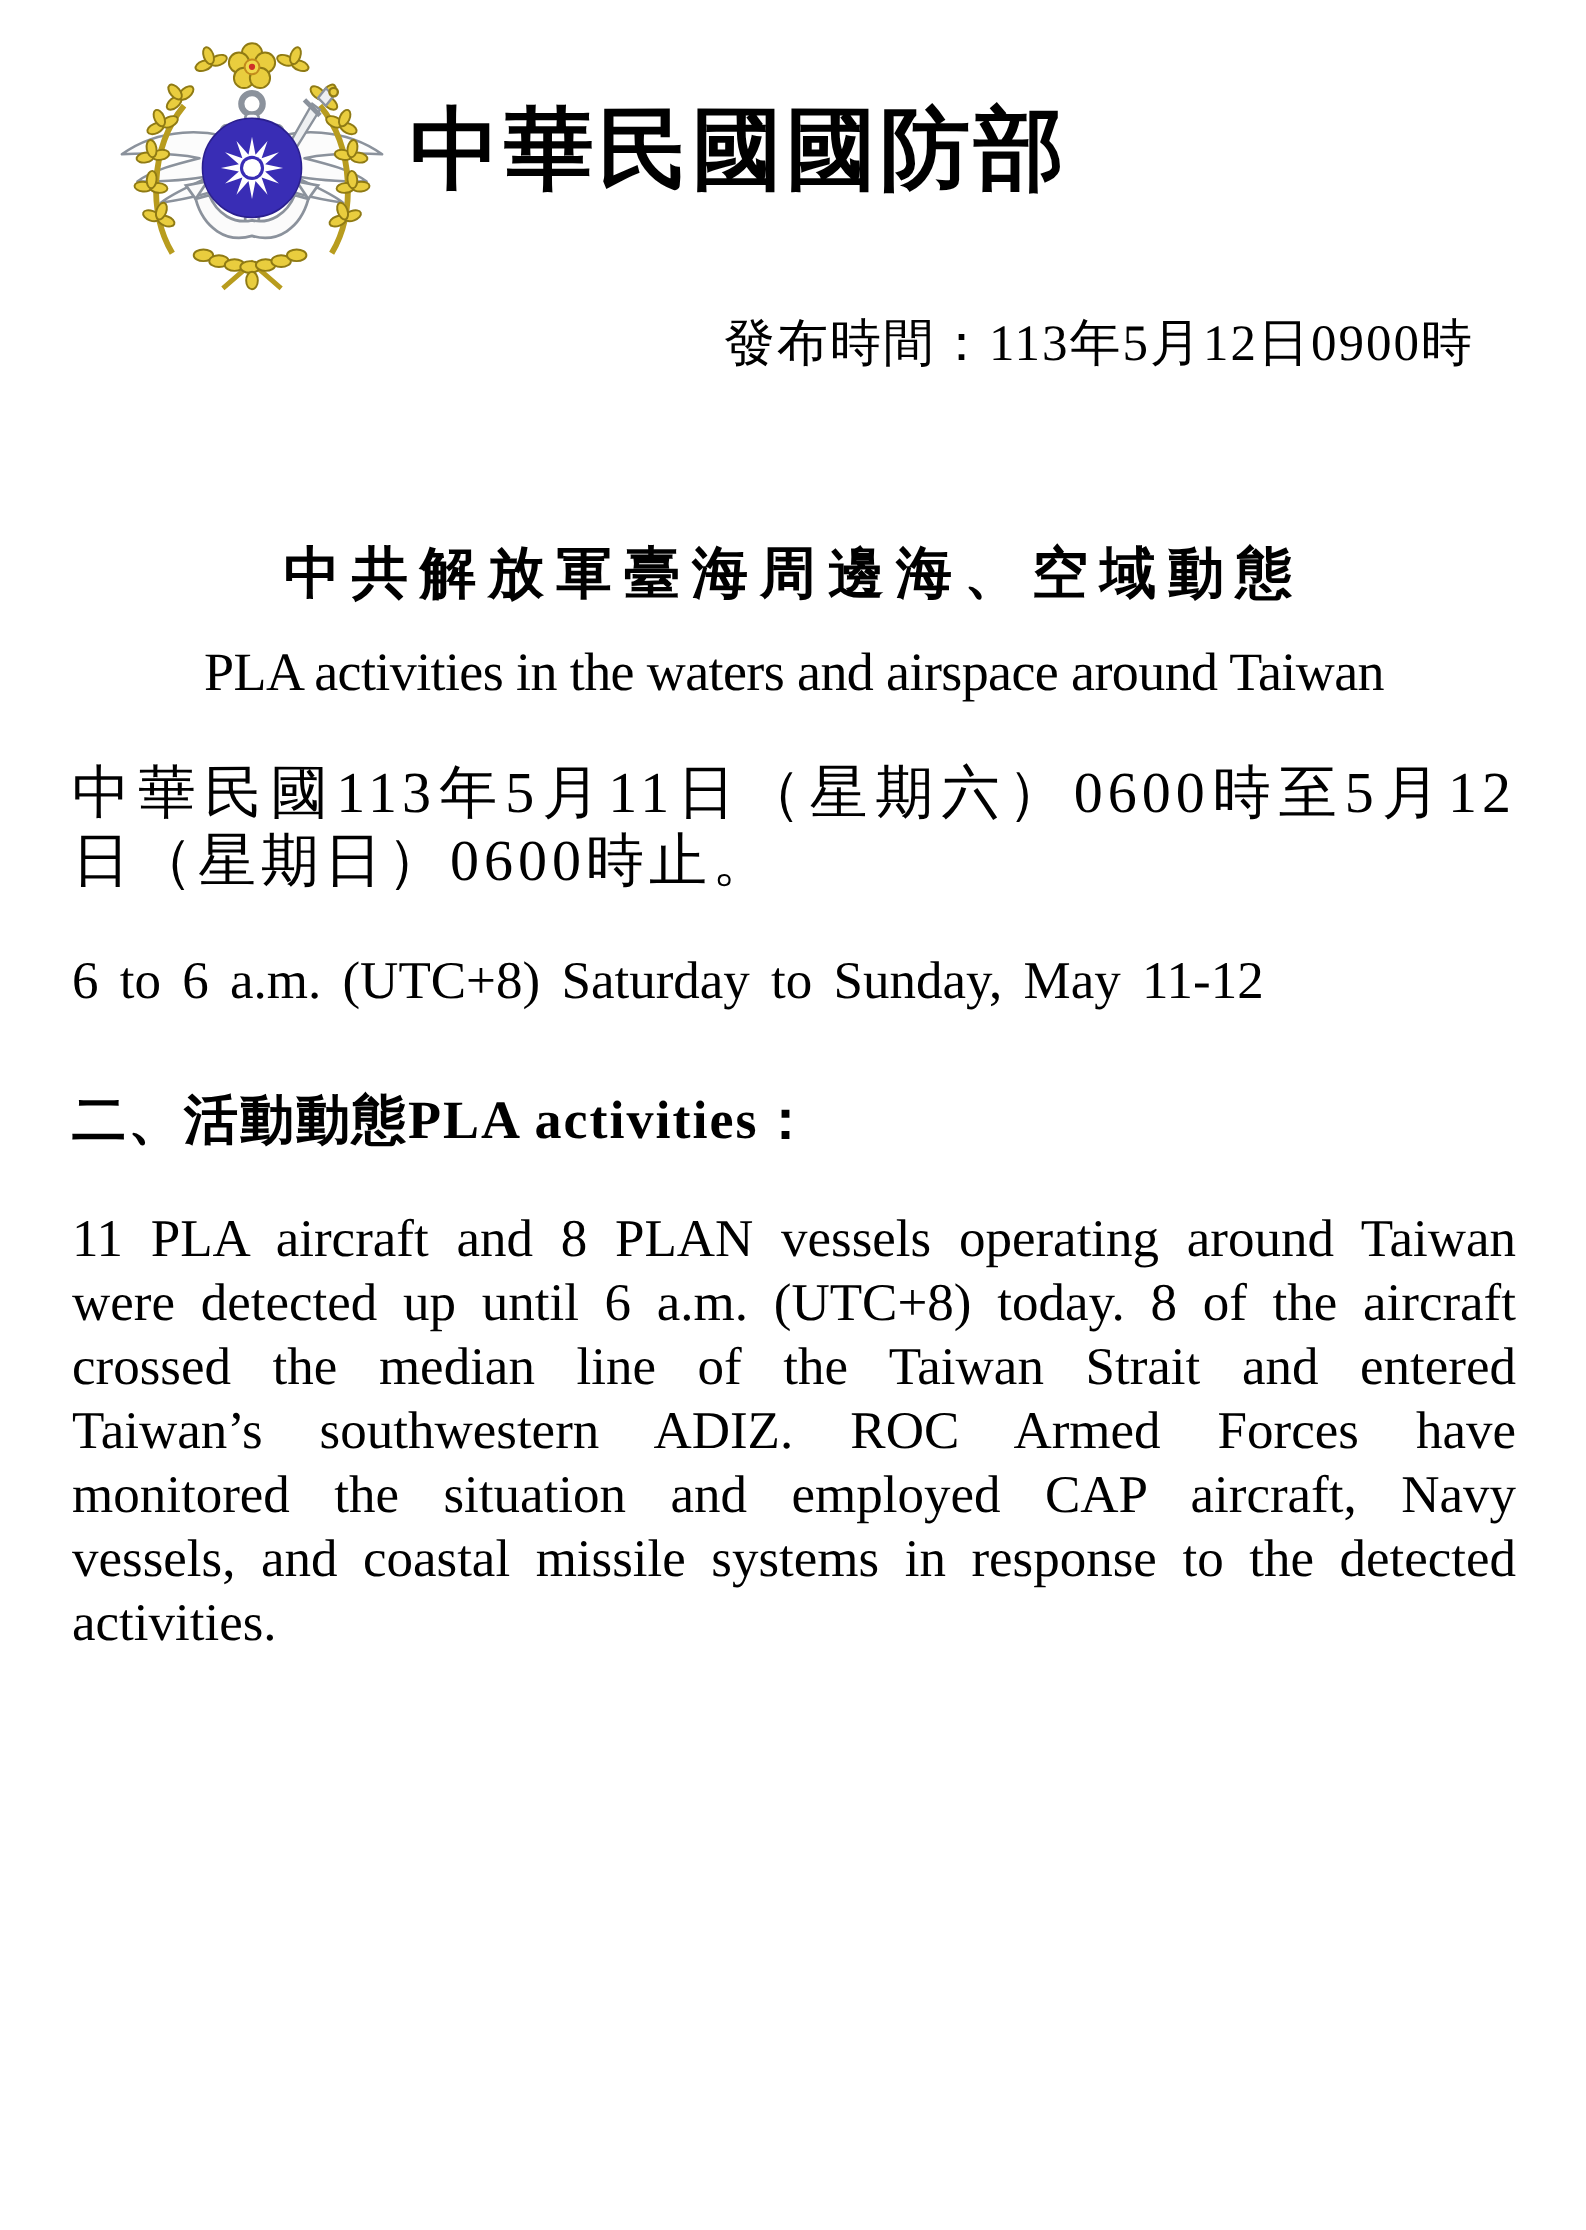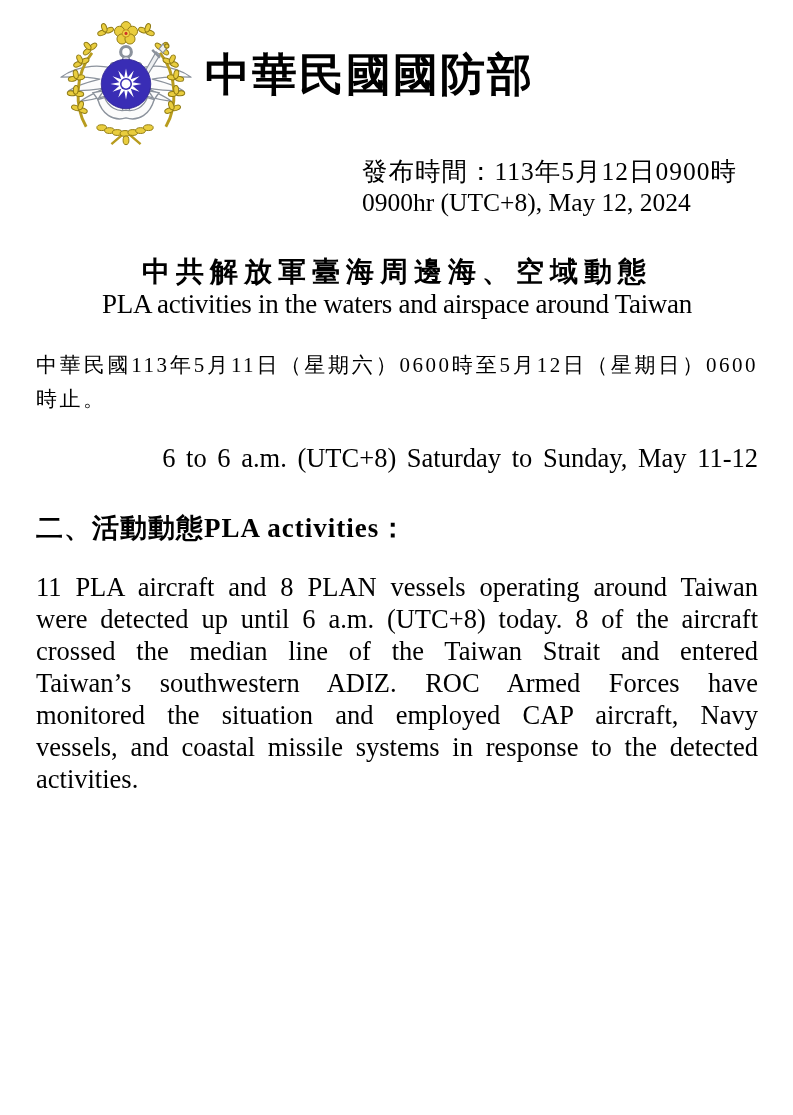--- a/index.html
+++ b/index.html
@@ -57,21 +57,21 @@
   }
   .release-zh { letter-spacing: 1px; }
   
   .doc {
     position: absolute;
     top: 256px;
     left: 36px;
     width: 722px;
   }
   .title-zh {
-    margin: 0;
+    margin: 16px;
     text-align: center;
     font-size: 28px;
     font-weight: bold;
     letter-spacing: 6px;
     line-height: 32px;
   }
   .title-en {
     margin: 0;
     text-align: center;
     font-size: 27px;
@@ -81,34 +81,34 @@
   }
   .sec-heading {
     margin: 37px 0 0 0;
     font-size: 27px;
     font-weight: bold;
     letter-spacing: 1px;
     line-height: 34px;
   }
   .para-zh {
     margin: 28px 0 0 0;
-    font-size: 21px;
+    font-size: 29px;
     line-height: 34px;
     letter-spacing: 2.5px;
     text-align: justify;
   }
   .para-en {
     margin: 26px 0 0 0;
     font-size: 26.5px;
     line-height: 32px;
     word-spacing: 4px;
     text-align: justify;
   }
   .para-en.single-line {
-    text-align: right;
+    text-align: left;
   }
 </style>
 </head>
 <body>
 
 <div class="page">
 
   <div class="logo-row">
     <svg class="emblem" viewBox="0 0 150 140" aria-hidden="true">
 
@@ -231,21 +231,20 @@
         <circle cx="75" cy="20" r="1.6" fill="#cf3128" stroke="none"></circle>
       </g>
     </svg>
     <div class="org-text">
       <div class="org-zh">中華民國國防部</div>
     </div>
   </div>
 
   <div class="release">
     <div class="release-zh">發布時間：113年5月12日0900時</div>
-    <div class="release-en">0900hr (UTC+8), May 12, 2024</div>
   </div>
 
   <div class="doc">
     <h1 class="title-zh">中共解放軍臺海周邊海、空域動態</h1>
     <h1 class="title-en">PLA activities in the waters and airspace around Taiwan</h1>
 
     <p class="para-zh">中華民國113年5月11日（星期六）0600時至5月12日（星期日）0600時止。</p>
     <p class="para-en single-line">6 to 6 a.m. (UTC+8) Saturday to Sunday, May 11-12</p>
 
     <h2 class="sec-heading">二、活動動態PLA activities：</h2>

